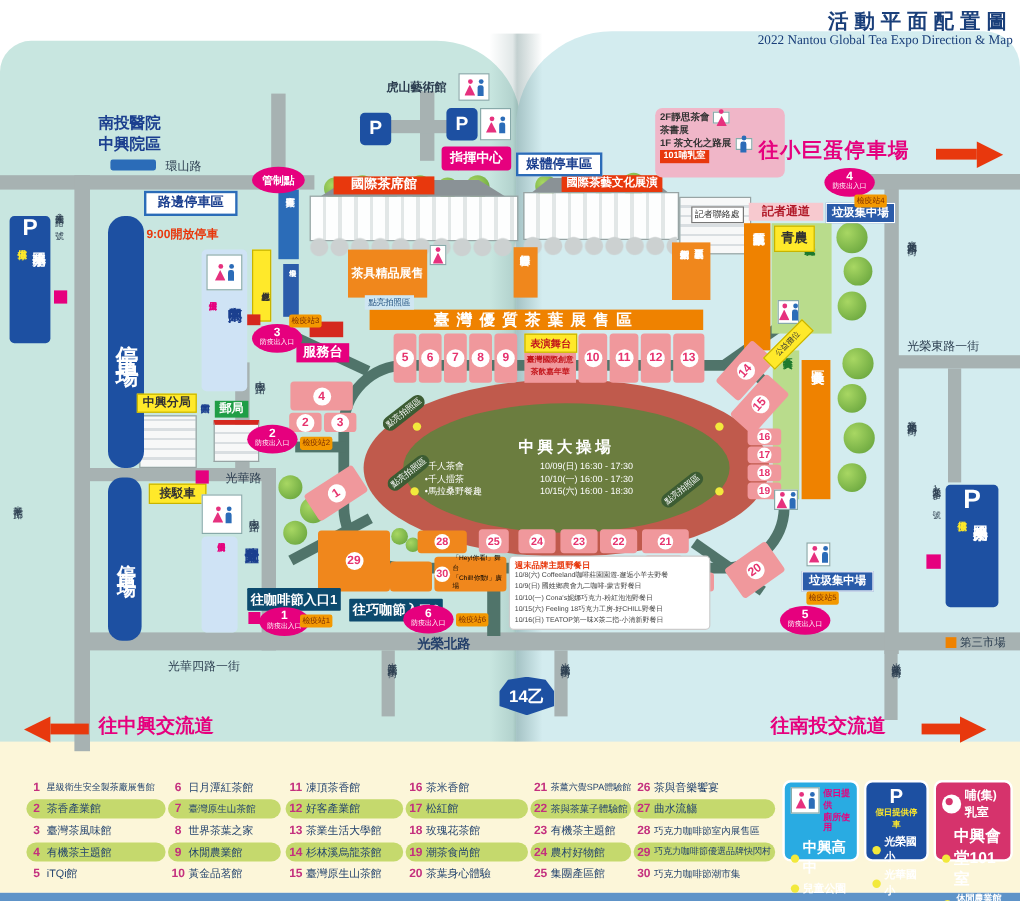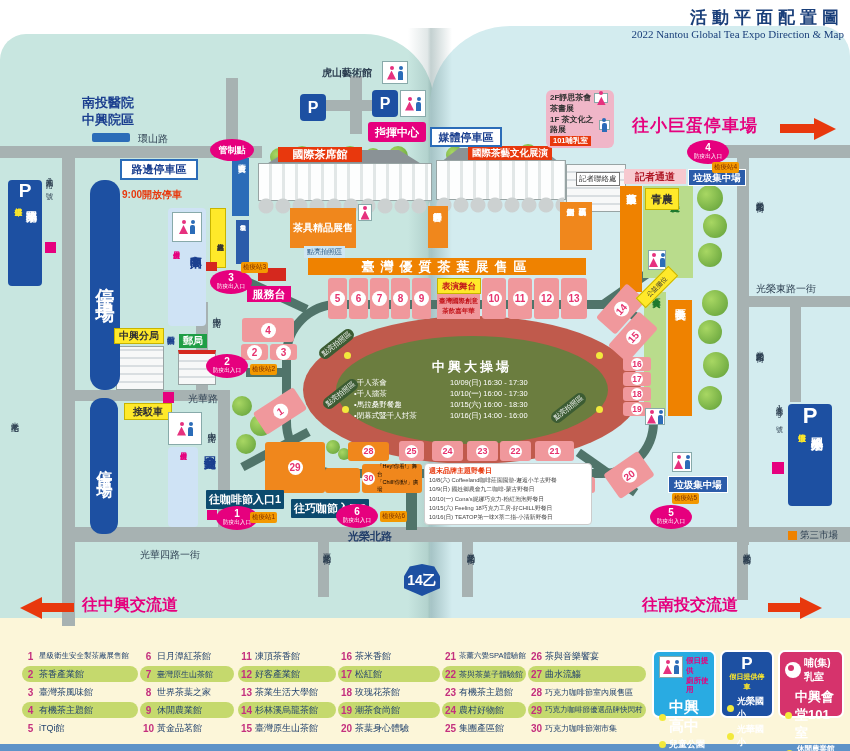--- a/index.html
+++ b/index.html
@@ -218,21 +218,21 @@
 
   <div class="ab roof" style="left:436px;top:148px;width:128px;height:13px;"></div>
   <div class="ab bldg" style="left:436px;top:160px;width:128px;height:38px;"></div>
   <div class="ab awning" style="left:436px;top:196px;width:128px;height:17px;"></div>
   <div class="ab redbanner" style="left:468px;top:146px;width:84px;height:14px;font-size:9.5px;line-height:14px;">國際茶藝文化展演</div>
   <div class="ab wbox" style="left:430px;top:127px;width:68px;height:16px;font-size:11px;line-height:16px;">媒體停車區</div>
 
   <div class="ab gridb" style="left:566px;top:164px;width:58px;height:46px;"></div>
   <div class="ab" style="left:576px;top:172px;background:#fff;border:1px solid #777;font-size:7.5px;color:#333;padding:1px 2px;z-index:5;white-space:nowrap;">記者聯絡處</div>
 
-  <div class="ab" style="left:546px;top:90px;width:68px;height:58px;background:#f0b6c8;border-radius:6px;z-index:5;padding:3px 4px;box-sizing:border-box;font-size:8px;font-weight:700;color:#333;line-height:1.35;">
+  <div class="ab" style="left:546px;top:90px;width:108px;height:58px;background:#f0b6c8;border-radius:6px;z-index:5;padding:3px 4px;box-sizing:border-box;font-size:8px;font-weight:700;color:#333;line-height:1.35;">
     <div style="display:flex;align-items:center;gap:3px;">
         <span>2F靜思茶會</span>
         <span class="wc" style="position:static;width:14px;height:10px;">
           <span class="pico pf"></span>
         </span>
       </div>
     <div>茶書展</div>
     <div style="display:flex;align-items:center;gap:3px;">
         <span>1F 茶文化之路展</span>
         <span class="wc" style="position:static;width:14px;height:10px;">
@@ -395,24 +395,20 @@
         <span class="en">•<span>千人茶會</span></span>
         <span class="et">10/09(日) 16:30 - 17:30</span>
       </div>
     <div class="erow">
         <span class="en">•<span>千人擂茶</span></span>
         <span class="et">10/10(一) 16:00 - 17:30</span>
       </div>
     <div class="erow">
         <span class="en">•<span>馬拉桑野餐趣</span></span>
         <span class="et">10/15(六) 16:00 - 18:30</span>
-      </div>
-    <div class="erow">
-        <span class="en">•<span>閉幕式暨千人封茶</span></span>
-        <span class="et">10/16(日) 14:00 - 16:00</span>
       </div>
   </div>
   <div class="ab photo" style="left:316px;top:338px;">點亮拍照區</div>
   <div class="ab photo" style="left:320px;top:388px;">點亮拍照區</div>
   <div class="ab photo" style="left:548px;top:402px;">點亮拍照區</div>
   <div class="ab ydot" style="left:344px;top:352px;"></div>
   <div class="ab ydot" style="left:342px;top:406px;"></div>
   <div class="ab ydot" style="left:596px;top:352px;"></div>
   <div class="ab ydot" style="left:596px;top:406px;"></div>
 
@@ -503,21 +499,21 @@
       <span>防疫出入口</span>
     </div>
   <div class="ab qs" style="left:380px;top:511px;">檢疫站6</div>
 
   <div class="ab rlab" style="left:140px;top:548px;">光華四路一街</div>
   <div class="ab rlab" style="left:348px;top:529px;font-weight:700;font-size:11px;color:#24406b;">光榮北路</div>
   <div class="ab rlab v" style="left:320px;top:546px;font-size:8px;">光榮北路一街</div>
   <div class="ab rlab v" style="left:464px;top:546px;font-size:8px;">光榮北路二街</div>
   <div class="ab rlab v" style="left:740px;top:546px;font-size:8px;">光榮北路五街</div>
 
-  <div class="ab shield" style="left:404px;top:564px;width:36px;height:32px;">14乙</div>
+  <div class="ab shield" style="left:416px;top:564px;width:46px;height:32px;">14乙</div>
   <div class="ab tri-l" style="left:20px;top:597px;"></div>
   <div class="ab arrbar" style="left:42px;top:603px;width:32px;height:9px;"></div>
   <div class="ab ictext" style="left:82px;top:595px;">往中興交流道</div>
   <div class="ab ictext" style="left:642px;top:595px;">往南投交流道</div>
   <div class="ab arrbar" style="left:768px;top:603px;width:32px;height:9px;"></div>
   <div class="ab tri-r" style="left:800px;top:597px;"></div>
 
 
   <div class="lrow" style="left:22px;top:648px;width:116px;">
       <span class="lnum">1</span>
@@ -649,21 +645,21 @@
     <div style="display:flex;align-items:flex-start;gap:3px;">
       <span class="wc" style="position:static;width:24px;height:22px;flex:none;">
           <span class="pico pf"></span>
           <span class="pico pm"></span>
         </span>
       <span style="color:#e6007e;font-size:7.5px;font-weight:700;line-height:1.3;">
         <span>假日提供</span><br>
         <span>廁所使用</span>
       </span>
     </div>
-    <div class="dotrow" style="font-size:15px;margin-top:3px;">
+    <div class="dotrow" style="font-size:12px;margin-top:3px;">
         <span class="ydot" style="position:static;flex:none;"></span>
         <span>中興高中</span>
       </div>
     <div class="dotrow" style="font-size:9px;margin-top:2px;">
         <span class="ydot" style="position:static;flex:none;"></span>
         <span>兒童公園</span>
       </div>
   </div>
   <div class="ab ibox" style="left:720px;top:650px;width:54px;height:68px;background:#1d50a2;text-align:center;">
     <div style="font-size:17px;font-weight:700;line-height:16px;">P</div>

